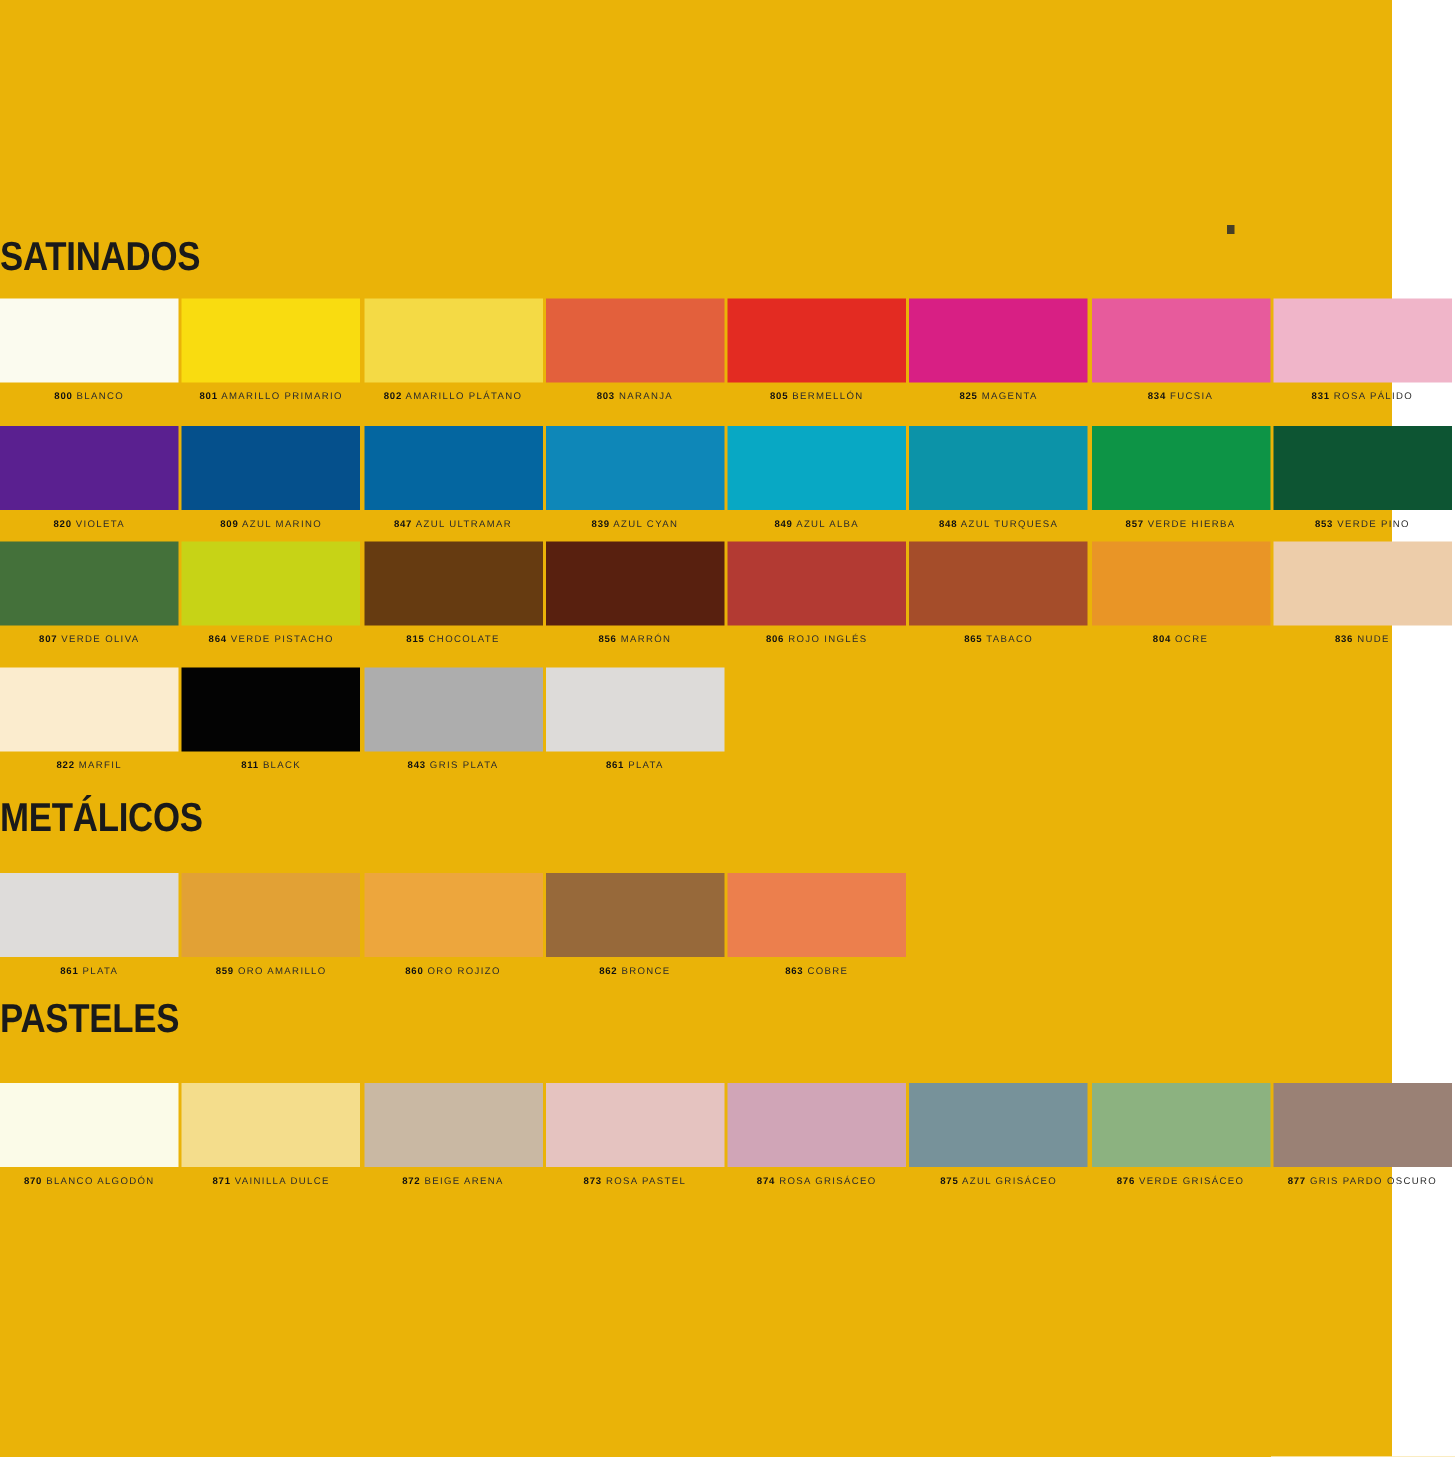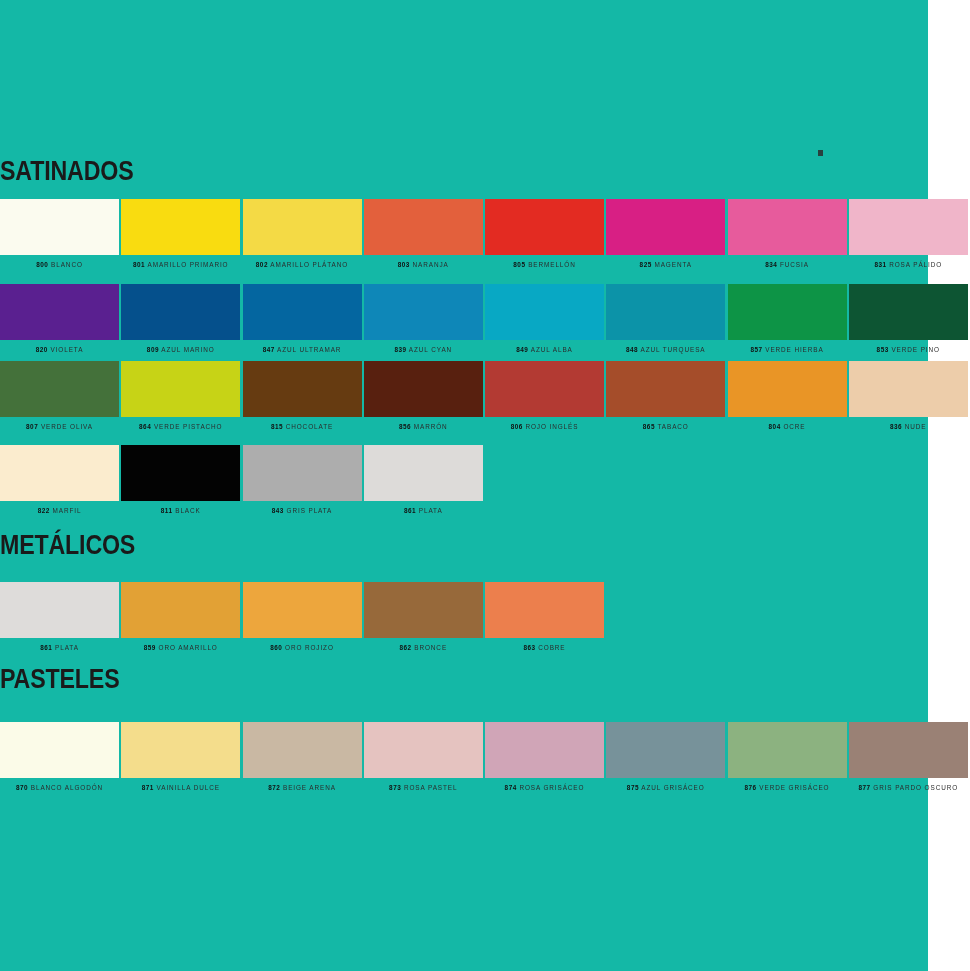--- a/index.html
+++ b/index.html
@@ -12,21 +12,21 @@
     height: 971px;
     font-family: "Liberation Sans", sans-serif;
     overflow: hidden;
     position: relative;
   }
 
   .page {
     position: relative;
     width: 928px;
     height: 971px;
-    background: #14b8a6;
+    background: #eab308;
   }
 
   
   .section-title {
     font-family: "Liberation Sans Narrow", "Liberation Sans", sans-serif;
     font-weight: bold;
     font-size: 27px;
     letter-spacing: -0.2px;
     color: #1a1a1a;
     line-height: 1;

